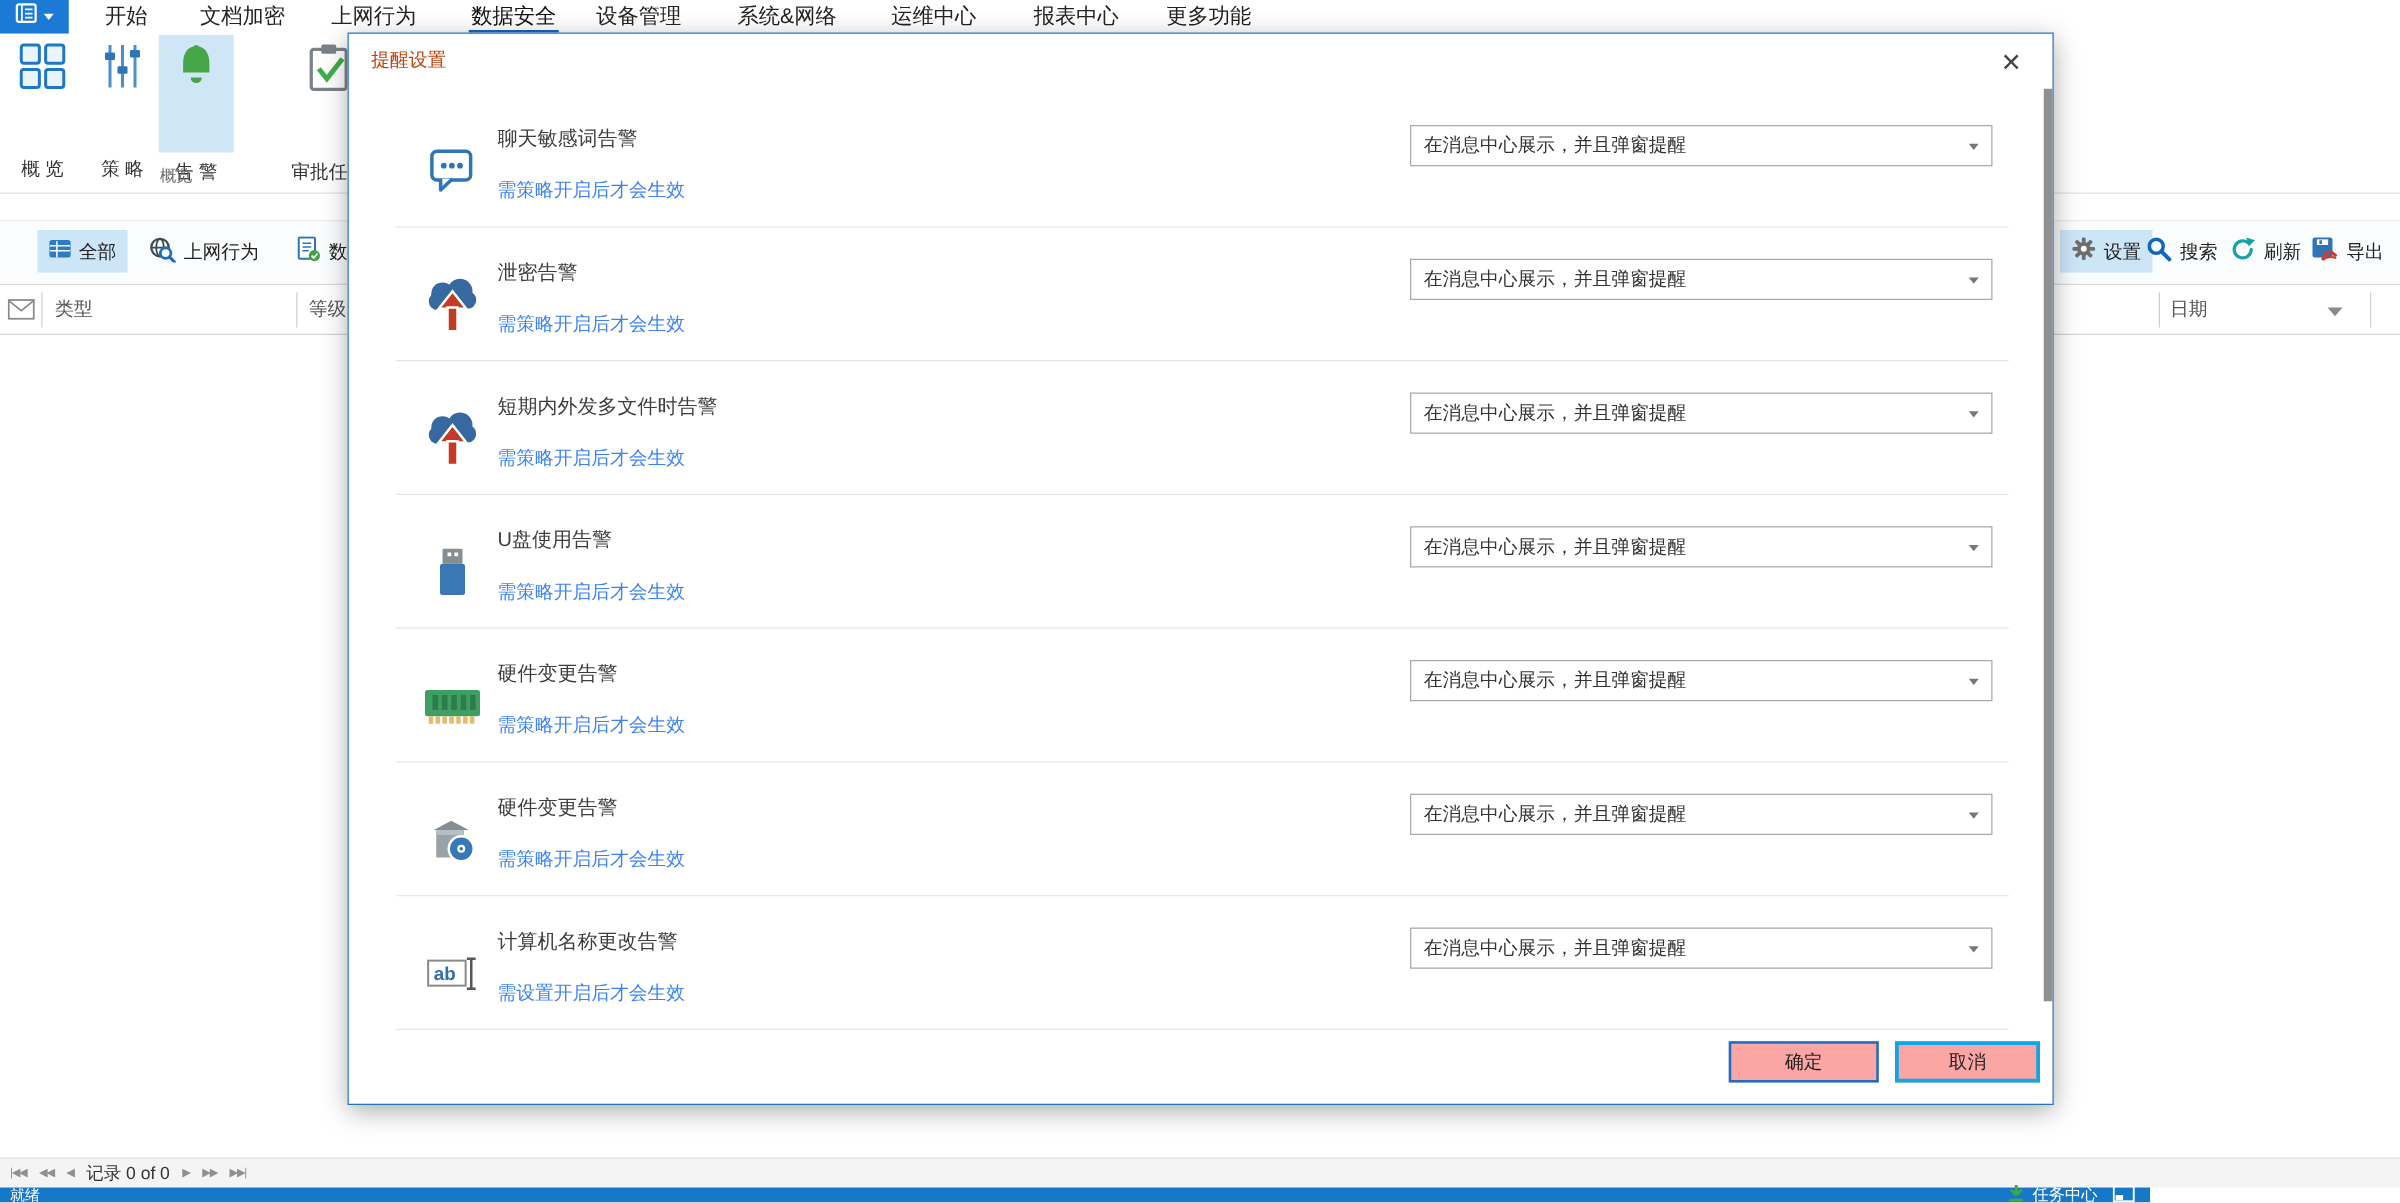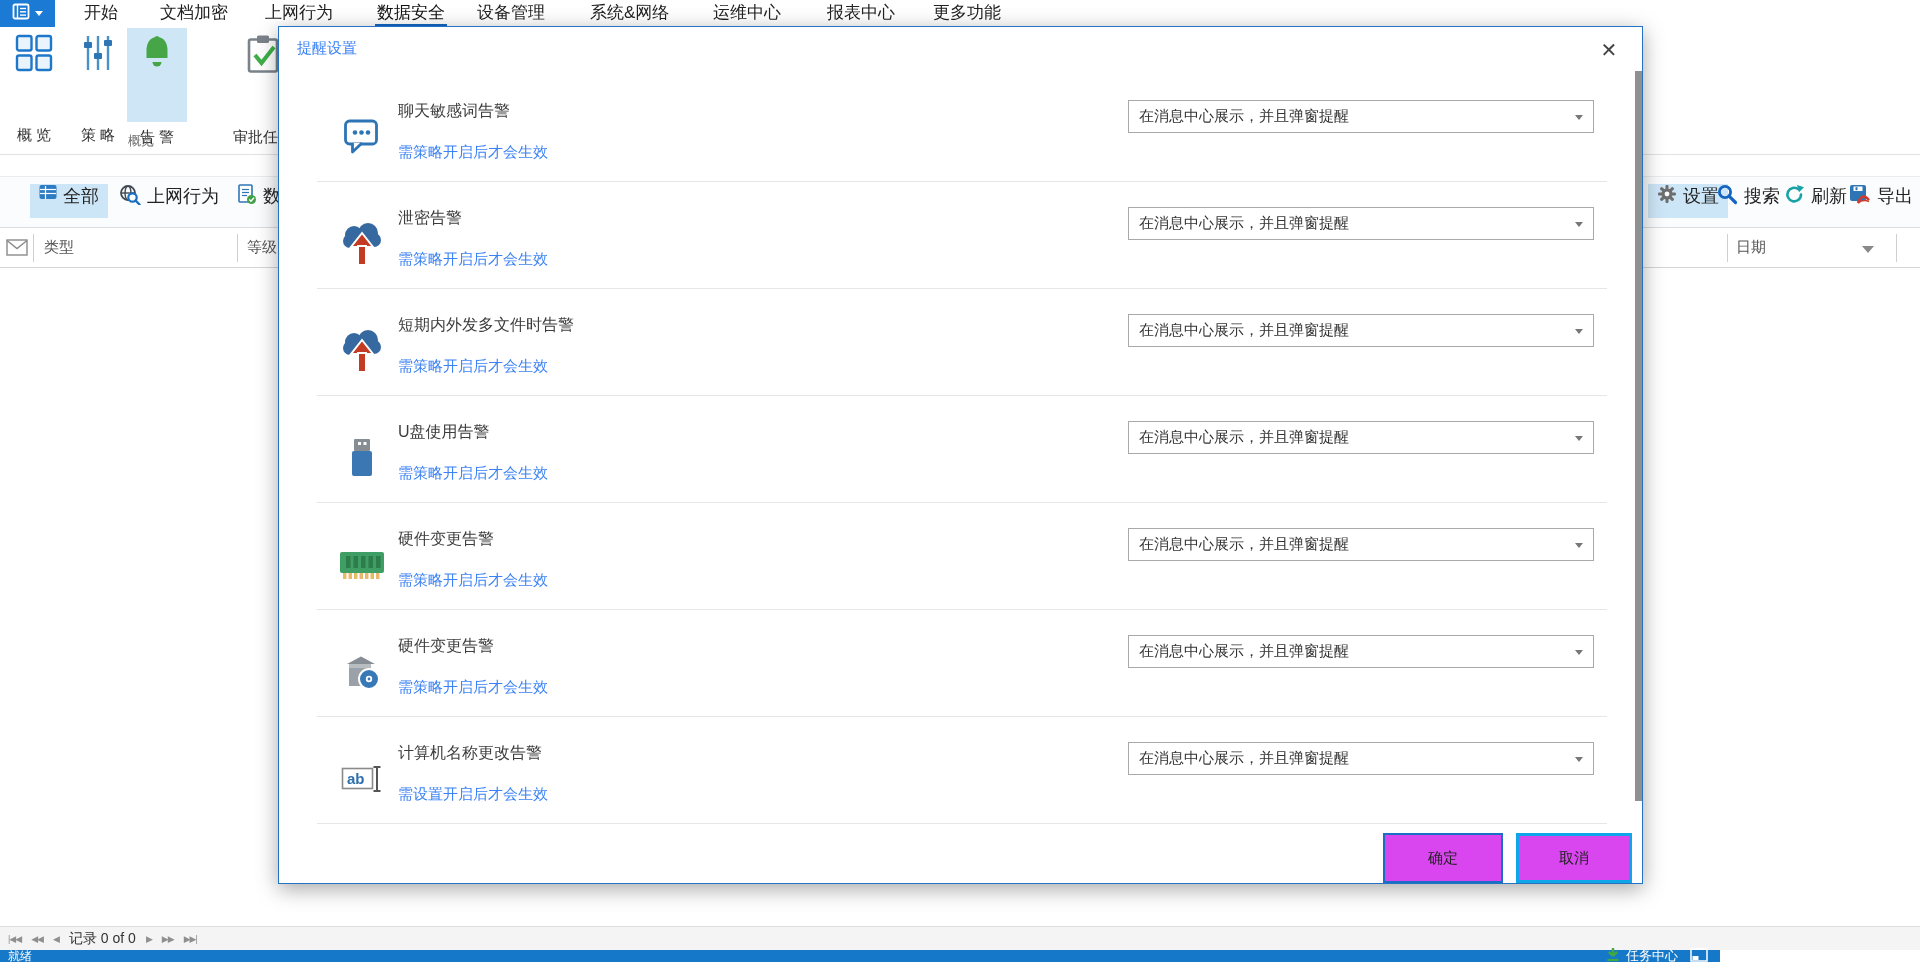--- a/index.html
+++ b/index.html
@@ -17,21 +17,21 @@
   
   .ribbon { position:absolute; left:0; top:27px; width:1920px; height:128px; background:#fff; border-bottom:1px solid #e2e2e2; }
   .ritem { position:absolute; top:1px; height:94px; width:60px; display:flex; flex-direction:column; align-items:center; justify-content:flex-start; cursor:pointer;gap:48px; }
   .ritem .ric { height:50px; display:flex; align-items:center; justify-content:center; margin-top:6px; }
   .ritem .rlabel { font-size:15px; color:#333; margin-top:6px; white-space:nowrap; }
   .ritem.sel { background:#cfe6f7; }
   .rgroup { position:absolute; top:105px; left:128px; font-size:13px; color:#666; }
 
   
   .toolband { position:absolute; left:0; top:176px; width:1920px; height:52px; background:#fbfcfd; border-top:1px solid #ececec; border-bottom:1px solid #dcdcdc; }
-  .tbtn { position:absolute; top:7px; height:34px; display:flex; align-items:flex-start; gap:6px; padding:0 9px; font-size:18px; color:#222; cursor:pointer; white-space:nowrap; }
+  .tbtn { position:absolute; top:7px; height:34px; display:flex; align-items:center; gap:6px; padding:0 9px; font-size:15px; color:#222; cursor:pointer; white-space:nowrap; }
   .tbtn.sel { background:#cde6f7; }
 
   
   .thead { position:absolute; left:0; top:228px; width:1920px; height:40px; background:#fff; border-bottom:1px solid #d5d5d5; }
   .thcell { position:absolute; top:10px; font-size:15px; color:#555; cursor:pointer; }
   .vdiv { position:absolute; top:6px; height:28px; width:1px; background:#cfcfcf; }
   .hcaret { width:0; height:0; border-left:6px solid transparent; border-right:6px solid transparent; border-top:7px solid #8a8a8a; position:absolute; top:18px; cursor:pointer; }
 
   
   .pager { position:absolute; left:0; top:926px; width:1920px; height:24px; background:#f4f4f4; border-top:1px solid #dcdcdc; display:flex; align-items:center; padding-left:8px; gap:10px; }
@@ -39,29 +39,29 @@
   .pgtext { font-size:14px; color:#333; }
 
   
   .statusbar { position:absolute; left:0; top:950px; width:1720px; height:12px; background:#1578c8; color:#fff; font-size:12px; }
   .statusbar .ready { position:absolute; left:8px; top:-2px; }
   .taskcenter { position:absolute; right:42px; top:-3px; display:flex; align-items:center; gap:6px; cursor:pointer; font-size:13px; }
   .monicon { position:absolute; right:12px; top:-2px; cursor:pointer; }
 
   
   .dialog { position:absolute; left:278px; top:26px; width:1365px; height:858px; background:#fff; border:1px solid #2273c3; box-shadow:0 5px 20px rgba(0,0,0,.35); z-index:10; }
-  .dlg-title { position:absolute; left:18px; top:12px; font-size:15px; color:#3b82f6; }
+  .dlg-title { position:absolute; left:18px; top:12px; font-size:15px; color:#c2410c; }
   .dlg-close { position:absolute; right:20px; top:10px; width:26px; height:26px; font-size:20px; color:#444; display:flex; align-items:center; justify-content:center; cursor:pointer; }
   .drow { position:absolute; left:38px; width:1290px; height:107px; border-bottom:1px solid #e6e6e6; }
   .drow .ricon { position:absolute; left:15px; top:32px; width:60px; height:60px; display:flex; align-items:center; justify-content:center; }
   .drow .rtitle { position:absolute; left:81px; top:26px; font-size:16px; color:#3d3d3d; }
   .drow .rsub { position:absolute; left:81px; top:68px; font-size:15px; color:#3b82f6; }
   .dselect { position:absolute; left:811px; top:25px; width:466px; height:33px; border:1px solid #a9a9a9; background:#fff; display:flex; align-items:center; padding:0 10px; font-size:15px; color:#333; cursor:pointer; }
   .dselect .dcaret { position:absolute; right:10px; top:14px; width:0; height:0; border-left:4px solid transparent; border-right:4px solid transparent; border-top:5px solid #777; }
-  .dlg-btn { position:absolute; top:806px; height:50px; background:#d946ef; font-size:15px; color:#222; display:flex; align-items:center; justify-content:center; cursor:pointer; }
+  .dlg-btn { position:absolute; top:806px; height:33px; background:#fca5a5; font-size:15px; color:#222; display:flex; align-items:center; justify-content:center; cursor:pointer; }
   .btn-ok { left:1104px; width:120px; border:2px solid #1a6fc4; }
   .btn-cancel { left:1237px; width:116px; border:3px solid #0ea5e9; }
   .dlg-scroll { position:absolute; left:1356px; top:44px; width:7px; height:730px; background:#909090; cursor:pointer; }
 </style>
 </head>
 <body>
 
 <div class="tabbar">
   <div class="appbtn">
     <span>

